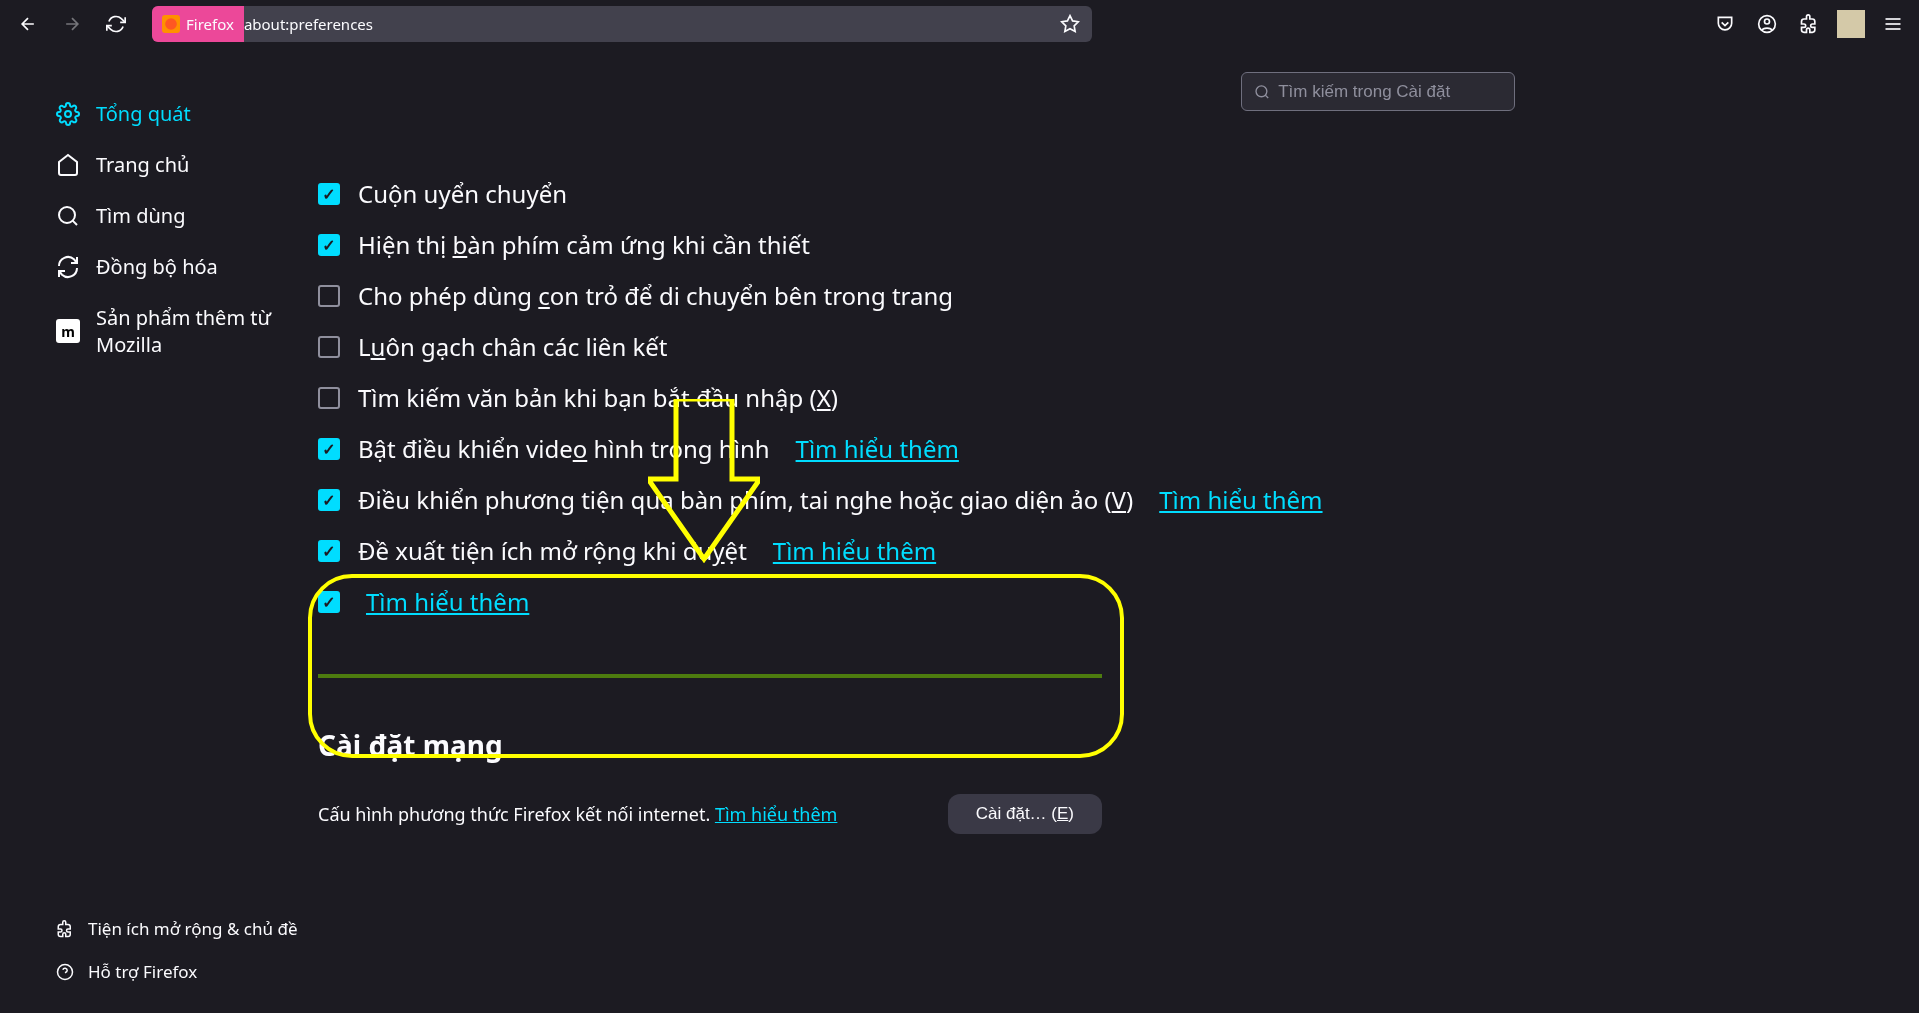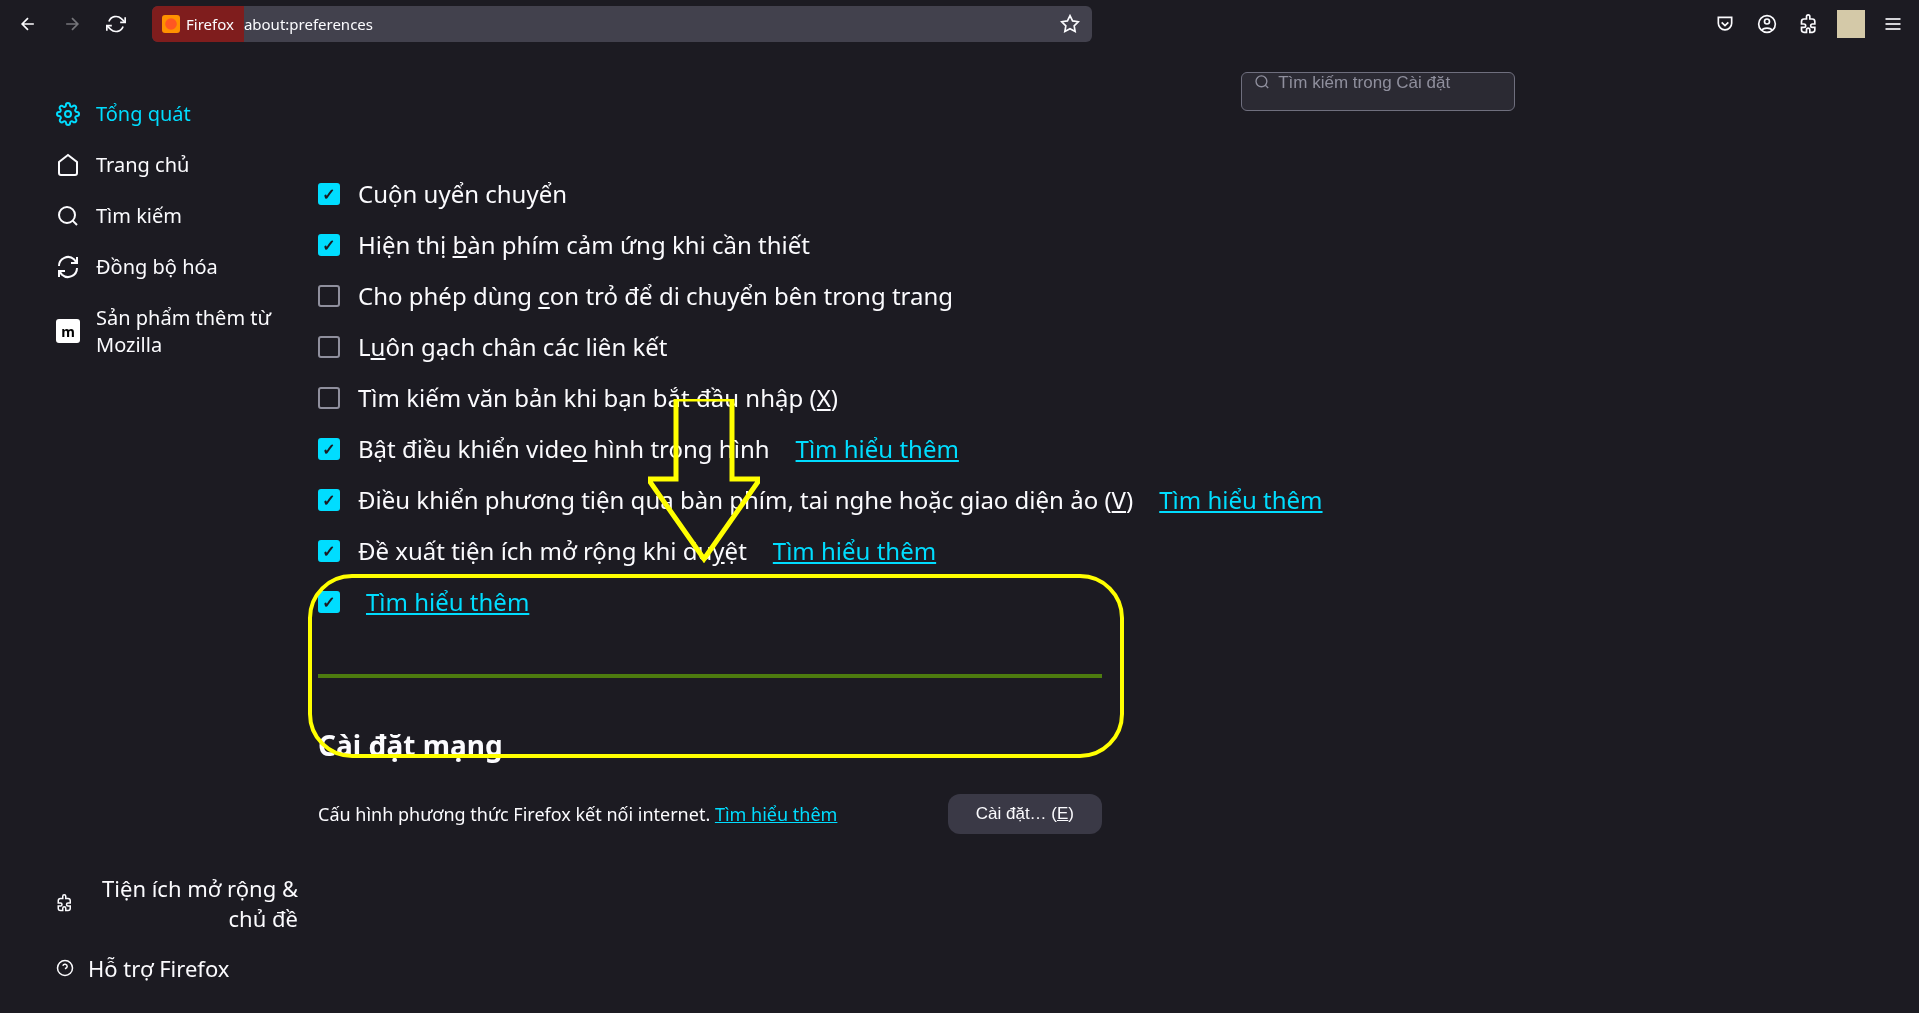--- a/index.html
+++ b/index.html
@@ -2,41 +2,41 @@
 <html><head>
 <meta charset="utf-8">
 <style>
 * { margin: 0; padding: 0; box-sizing: border-box; }
 body { font-family: system-ui, -apple-system, sans-serif; background: #1c1b22; color: #fbfbfe; width: 1919px; height: 1013px; overflow: hidden; }
 
 .toolbar { height: 48px; display: flex; align-items: center; padding: 0 8px; gap: 4px; background: #1c1b22; }
 .nav-btn { width: 40px; height: 36px; display: flex; align-items: center; justify-content: center; background: transparent; border: none; color: #fbfbfe; cursor: pointer; border-radius: 4px; }
 .nav-btn.disabled { opacity: 0.4; }
 .addr-bar { flex: 1; height: 36px; background: #42414d; border-radius: 6px; display: flex; align-items: center; margin: 0 12px; max-width: 940px; }
-.identity { height: 100%; display: flex; align-items: center; padding: 0 10px; background: #7f1d1d; border-radius: 6px 0 0 6px; gap: 6px; font-size: 15px; }
+.identity { height: 100%; display: flex; align-items: center; padding: 0 10px; background: #ec4899; border-radius: 6px 0 0 6px; gap: 6px; font-size: 15px; }
 .identity-icon { width: 18px; height: 18px; background: #ff9100; border-radius: 3px; display: flex; align-items: center; justify-content: center; }
 .url-text { padding: 0 0; font-size: 15px; color: #fbfbfe; }
 .star-btn { margin-left: auto; padding: 0 12px; height: 100%; display: flex; align-items: center; color: #fbfbfe; }
 .toolbar-right { display: flex; align-items: center; gap: 6px; margin-left: auto; }
 .toolbar-icon { width: 36px; height: 36px; display: flex; align-items: center; justify-content: center; color: #fbfbfe; }
 .profile-box { width: 28px; height: 28px; background: #d4c9a8; }
 
 .content { display: flex; height: calc(100% - 48px); }
 .sidebar { width: 318px; padding: 40px 20px 20px 56px; display: flex; flex-direction: column; }
 .side-item { display: flex; align-items: center; gap: 16px; padding: 12px 0; font-size: 20px; cursor: pointer; position: relative; }
 .side-item.active { color: #00ddff; }
 .side-item .icon-wrap { width: 24px; height: 24px; flex-shrink: 0; display: flex; align-items: center; justify-content: center; }
 .side-bottom { margin-top: auto; }
-.side-bottom .side-item { font-size: 22px; padding: 10px 0; gap: 14px; text-align: right; }
+.side-bottom .side-item { font-size: 17px; padding: 10px 0; gap: 14px; }
 .side-bottom .icon-wrap { width: 18px; height: 18px; }
 .mozilla-box { width: 24px; height: 24px; background: #fff; color: #000; font-weight: bold; font-size: 14px; display: flex; align-items: center; justify-content: center; border-radius: 3px; }
 
 .main { flex: 1; padding-top: 24px; position: relative; }
 .search-wrap { position: absolute; right: 404px; top: 24px; }
-.search-box { width: 274px; height: 39px; background: #2b2a33; border: 1px solid #6f6f7e; border-radius: 6px; display: flex; align-items: flex-start; padding: 0 12px; gap: 8px; }
+.search-box { width: 274px; height: 39px; background: #2b2a33; border: 1px solid #6f6f7e; border-radius: 6px; display: flex; align-items: center; padding: 0 12px; gap: 8px; }
 .search-box input { background: transparent; border: none; color: #fbfbfe; font-size: 17px; outline: none; width: 100%; }
 .search-box input::placeholder { color: #8f8f9d; }
 
 .options-area { padding-top: 105px; }
 .checkbox-row { display: flex; align-items: center; gap: 18px; margin-bottom: 18px; font-size: 24px; }
 .checkbox { width: 22px; height: 22px; border: 2px solid #8f8f9d; border-radius: 3px; flex-shrink: 0; display: flex; align-items: center; justify-content: center; }
 .checkbox.checked { background: #00ddff; border-color: #00ddff; }
 .checkbox.checked::after { content: '✓'; color: #1c1b22; font-size: 16px; font-weight: bold; }
 .learn-link { color: #00ddff; text-decoration: underline; margin-left: 8px; }
 u { text-decoration: underline; }
@@ -137,21 +137,21 @@
         </span>
       <span>Trang chủ</span>
     </div>
     <div class="side-item">
       <span class="icon-wrap">
           <svg width="24" height="24" viewBox="0 0 24 24" fill="none" stroke="currentColor" stroke-width="2">
             <circle cx="11" cy="11" r="8"></circle>
             <line x1="21" y1="21" x2="16.65" y2="16.65"></line>
           </svg>
         </span>
-      <span>Tìm kiếm</span>
+      <span>Tìm dùng</span>
     </div>
     <div class="side-item">
       <span class="icon-wrap">
           <svg width="24" height="24" viewBox="0 0 24 24" fill="none" stroke="currentColor" stroke-width="2">
             <path d="M21 2v6h-6M3 22v-6h6"></path>
             <path d="M3 11a9 9 0 0 1 15-6.7L21 8M21 13a9 9 0 0 1-15 6.7L3 16"></path>
           </svg>
         </span>
       <span>Đồng bộ hóa</span>
     </div>

